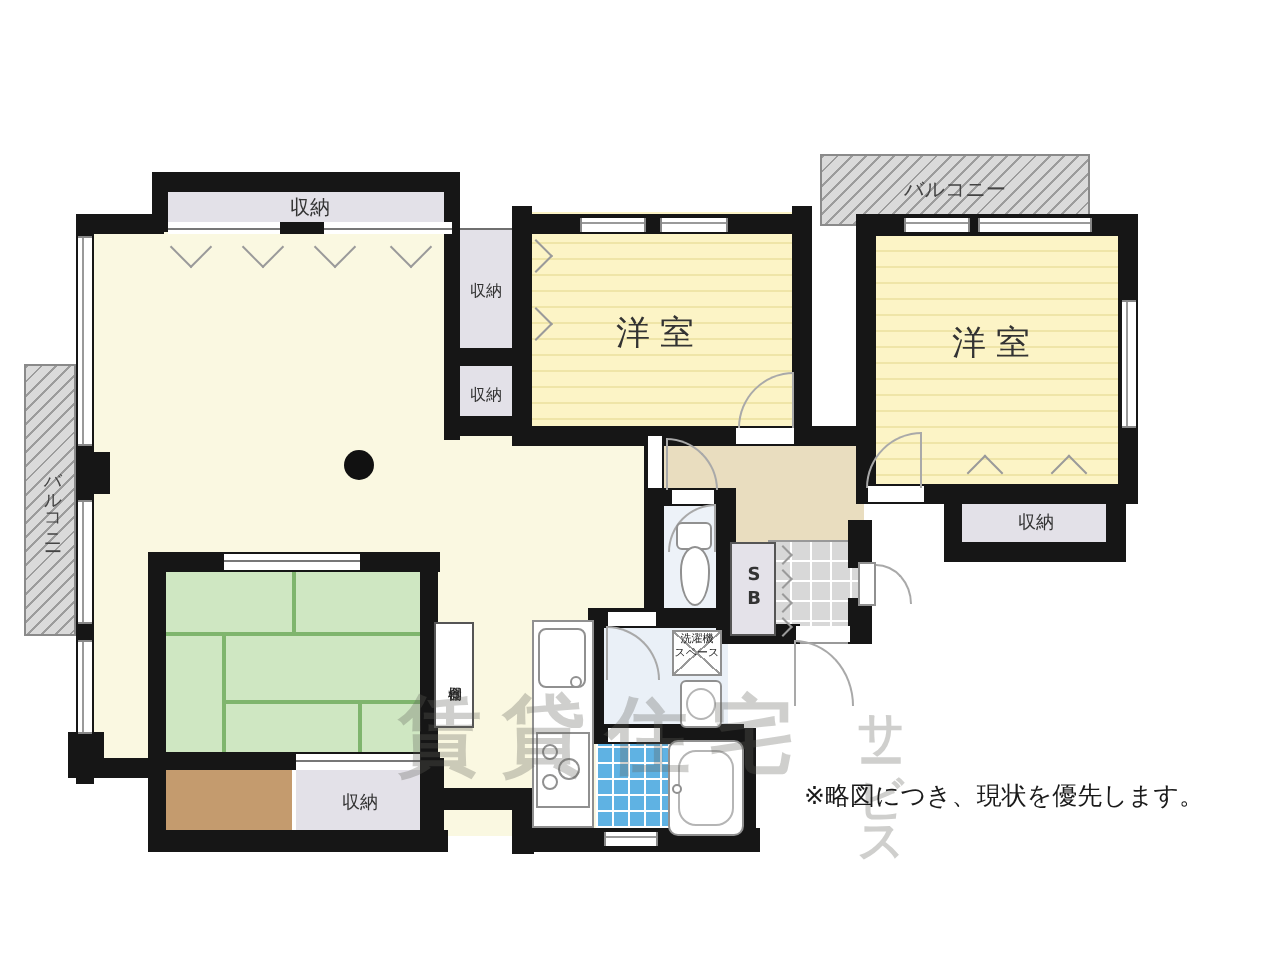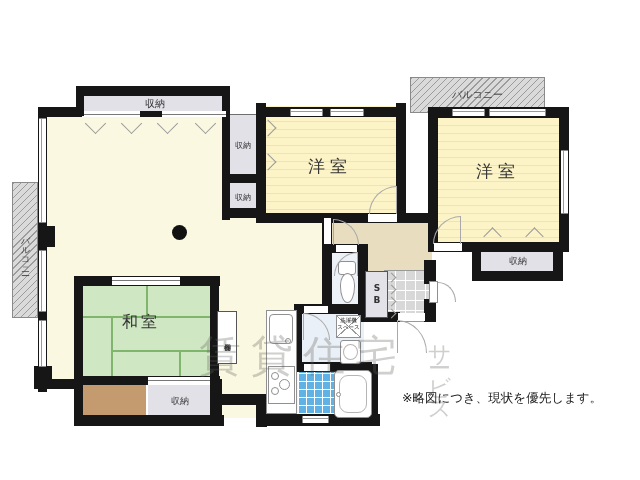--- a/index.html
+++ b/index.html
@@ -22,21 +22,21 @@
   .chev-right{transform:rotate(-45deg);}
   .chev-up{transform:rotate(225deg);}
   .lbl{z-index:6;background:transparent;white-space:nowrap;color:#333;text-align:right;}
   .cen{display:flex;align-items:center;justify-content:center;text-align:center;}
   .vert{writing-mode:vertical-rl;text-orientation:upright;}
   .fix{z-index:5;background:#fff;border:1px solid #909090;}
   .tat{z-index:2;background:#7FB56D;}
   .storage{background:#E3E1E8;border:1px solid #6f6f6f;z-index:2;}
   .hatch{background-color:#DADADA;border:1px solid #8a8a8a;z-index:1;
          background-image:repeating-linear-gradient(135deg,rgba(80,80,80,.45) 0 1px,transparent 1px 5px);}
-  .wm{z-index:9;color:rgba(95,95,88,0.30);font-weight:normal;}
+  .wm{z-index:9;color:rgba(95,95,88,0.30);font-weight:bold;margin-top:12px;}
 </style>
 </head>
 <body>
 
 <div id="plan">
 
   <div class="floor" style="left:44px;top:110px;width:186px;height:177px;background:#FAF8E1;"></div>
   <div class="floor" style="left:44px;top:285px;width:33px;height:100px;background:#FAF8E1;"></div>
   <div class="floor" style="left:219px;top:215px;width:110px;height:97px;background:#FAF8E1;"></div>
   <div class="floor" style="left:219px;top:285px;width:81px;height:133px;background:#FAF8E1;"></div>
@@ -205,21 +205,20 @@
   <div class="fix" style="left:340px;top:340px;width:21px;height:24px;border-radius:3px;"></div>
   <div class="fix" style="left:343px;top:344px;width:15px;height:16px;border-radius:50%;border-color:#b5b5b5;"></div>
 
   <div class="fix" style="left:334px;top:370px;width:38px;height:48px;border-radius:5px;"></div>
   <div class="fix" style="left:339px;top:375px;width:28px;height:38px;border-radius:9px;border-color:#b5b5b5;"></div>
   <div class="fix" style="left:336px;top:392px;width:5px;height:5px;border-radius:50%;"></div>
 
   <div class="lbl cen" style="left:290px;top:155px;width:80px;height:22px;font-size:17px;letter-spacing:5px;">洋室</div>
   <div class="lbl cen" style="left:458px;top:160px;width:80px;height:22px;font-size:17px;letter-spacing:5px;">洋室</div>
   <div class="lbl" style="left:101px;top:312px;width:80px;text-align:center;font-size:16px;line-height:19px;">
-    <span style="position:static;display:block;letter-spacing:3px;">和室</span>
   </div>
 
   <div class="wm" style="left:199px;top:328px;font-size:42px;letter-spacing:10px;">賃貸住宅</div>
   <div class="wm vert" style="left:425px;top:328px;height:100px;font-size:23px;letter-spacing:2px;">サービス</div>
 
   <div class="lbl" style="left:402px;top:390px;font-size:12.5px;color:#1a1a1a;z-index:9;">※略図につき、現状を優先します。</div>
 
 </div>
 
 </body></html>

